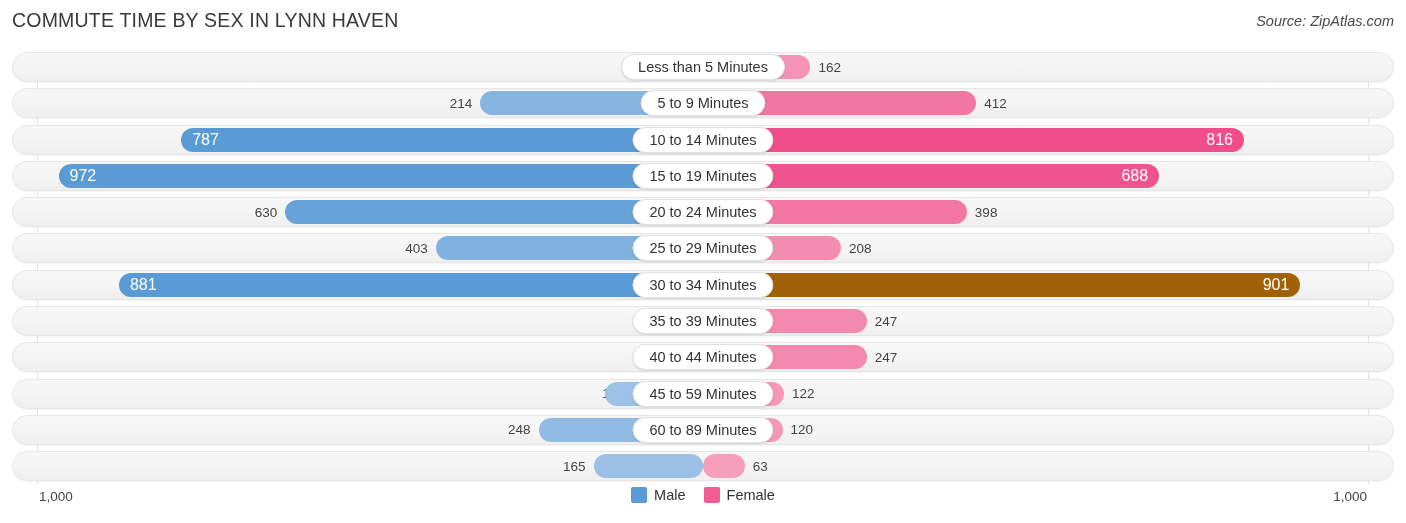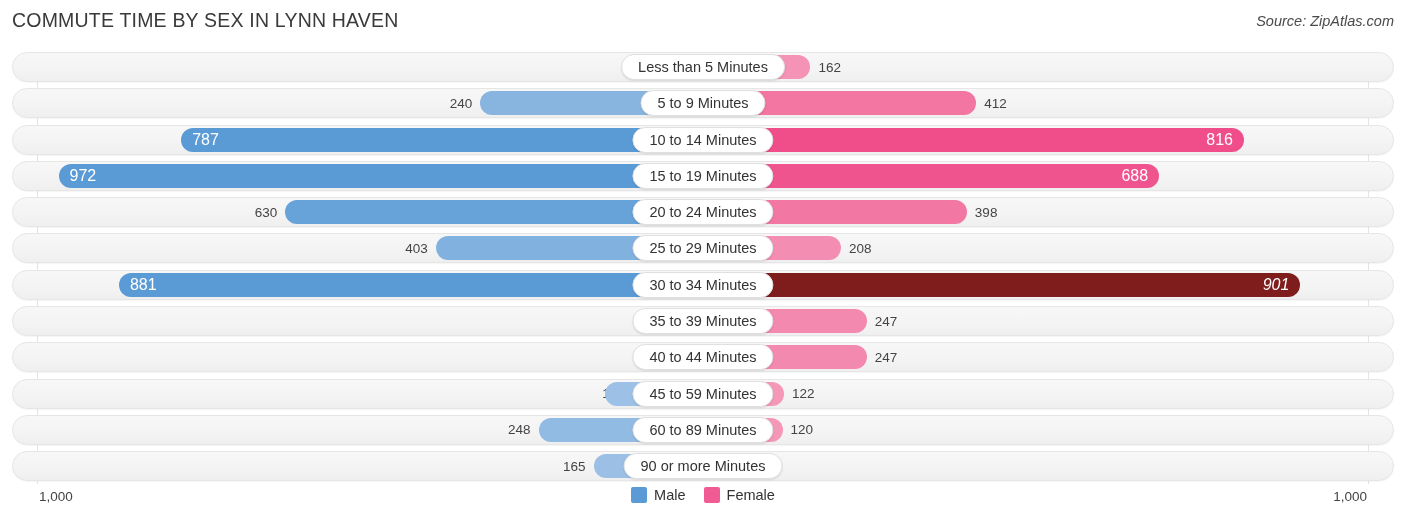--- a/index.html
+++ b/index.html
@@ -115,21 +115,21 @@
         <div class="row">
           <div class="track"></div>
           <div class="outval left" style="left: 0px; width: 639.308px;">84</div>
           <div class="bar male" style="left: 647.308px; width: 55.692px; background: rgb(165, 198, 232);"></div>
           <div class="outval right" style="left: 818.406px;">162</div>
           <div class="bar female" style="left: 703px; width: 107.406px; background: rgb(244, 147, 181);"></div>
           <div class="catpill" style="left: 703px;">Less than 5 Minutes</div>
         </div>
         <div class="row">
           <div class="track"></div>
-          <div class="outval left" style="left: 0px; width: 472.232px;">240</div>
+          <div class="outval left" style="left: 0px; width: 472.232px;">214</div>
           <div class="bar male" style="left: 480.232px; width: 222.768px; background: rgb(136, 181, 224);"></div>
           <div class="outval right" style="left: 984.156px;">412</div>
           <div class="bar female" style="left: 703px; width: 273.156px; background: rgb(242, 117, 162);"></div>
           <div class="catpill" style="left: 703px;">5 to 9 Minutes</div>
         </div>
         <div class="row">
           <div class="track"></div>
           <div class="bar male" style="left: 181.219px; width: 521.781px; background: rgb(91, 155, 213);">
             <span class="inval">787</span>
           </div>
@@ -162,21 +162,21 @@
           <div class="bar male" style="left: 435.811px; width: 267.189px; background: rgb(129, 177, 223);"></div>
           <div class="outval right" style="left: 848.904px; text-align: center;">208</div>
           <div class="bar female" style="left: 703px; width: 137.904px; background: rgb(244, 141, 178);"></div>
           <div class="catpill" style="left: 703px;">25 to 29 Minutes</div>
         </div>
         <div class="row">
           <div class="track"></div>
           <div class="bar male" style="left: 118.897px; width: 584.103px; background: rgb(91, 155, 213);">
             <span class="inval">881</span>
           </div>
-          <div class="bar female" style="left: 703px; width: 597.363px; background: #7f1d1d; font-style: italic;">
+          <div class="bar female" style="left: 703px; width: 597.363px; background: #a16207;">
             <span class="inval">901</span>
           </div>
           <div class="catpill" style="left: 703px;">30 to 34 Minutes</div>
         </div>
         <div class="row">
           <div class="track"></div>
           <div class="outval left" style="left: 0px; width: 647.927px;">71</div>
           <div class="bar male" style="left: 655.927px; width: 47.073px; background: rgb(166, 198, 232);"></div>
           <div class="outval right" style="left: 874.761px;">247</div>
           <div class="bar female" style="left: 703px; width: 163.761px; background: rgb(244, 137, 175);"></div>
@@ -205,21 +205,20 @@
           <div class="outval right" style="left: 790.56px;">120</div>
           <div class="bar female" style="left: 703px; width: 79.56px; background: rgb(245, 152, 184);"></div>
           <div class="catpill" style="left: 703px;">60 to 89 Minutes</div>
         </div>
         <div class="row">
           <div class="track"></div>
           <div class="outval left" style="left: 0px; width: 585.605px;">165</div>
           <div class="bar male" style="left: 593.605px; width: 109.395px; background: rgb(156, 192, 229);"></div>
           <div class="outval right" style="left: 752.769px;">63</div>
           <div class="bar female" style="left: 703px; width: 41.769px; background: rgb(245, 159, 188);"></div>
-          <div class="catpill" style="left: 703px;">90 or more Minutes</div>
         </div>
       </div>
   </div>
 
   <div class="axis l">1,000</div>
   <div class="axis r">1,000</div>
 
   <div class="legend" id="legend">
       <div class="item">
         <span class="sw" style="background: rgb(91, 155, 213);"></span>

